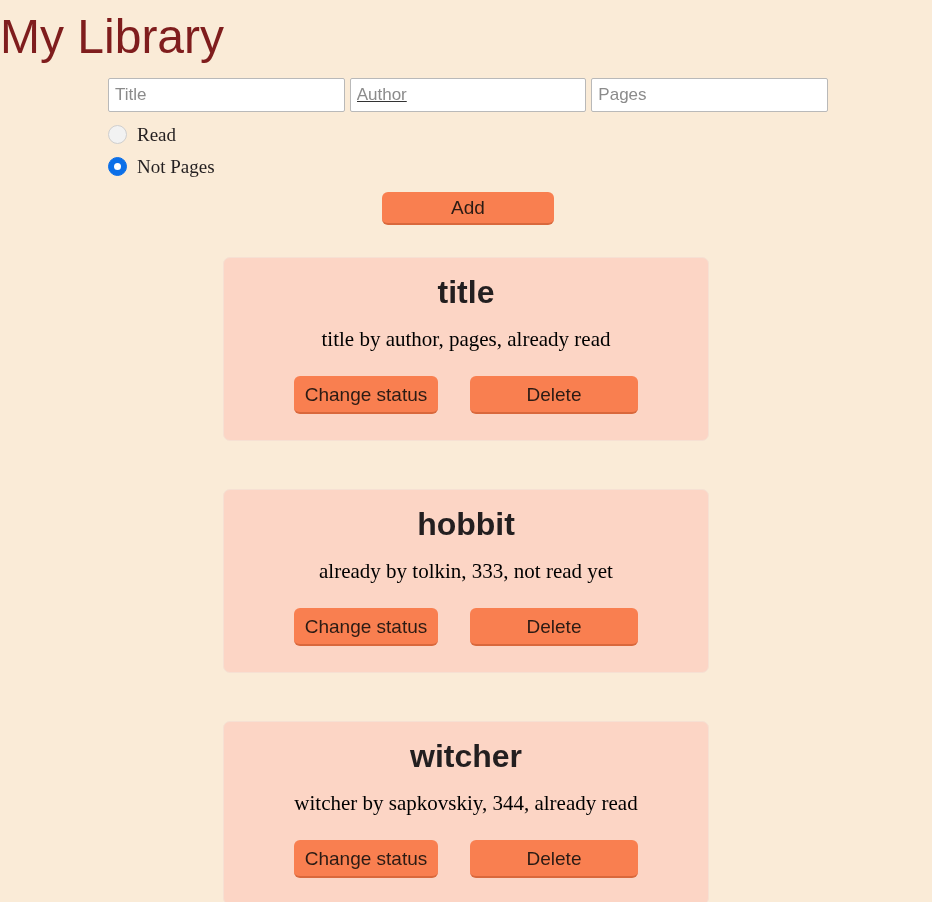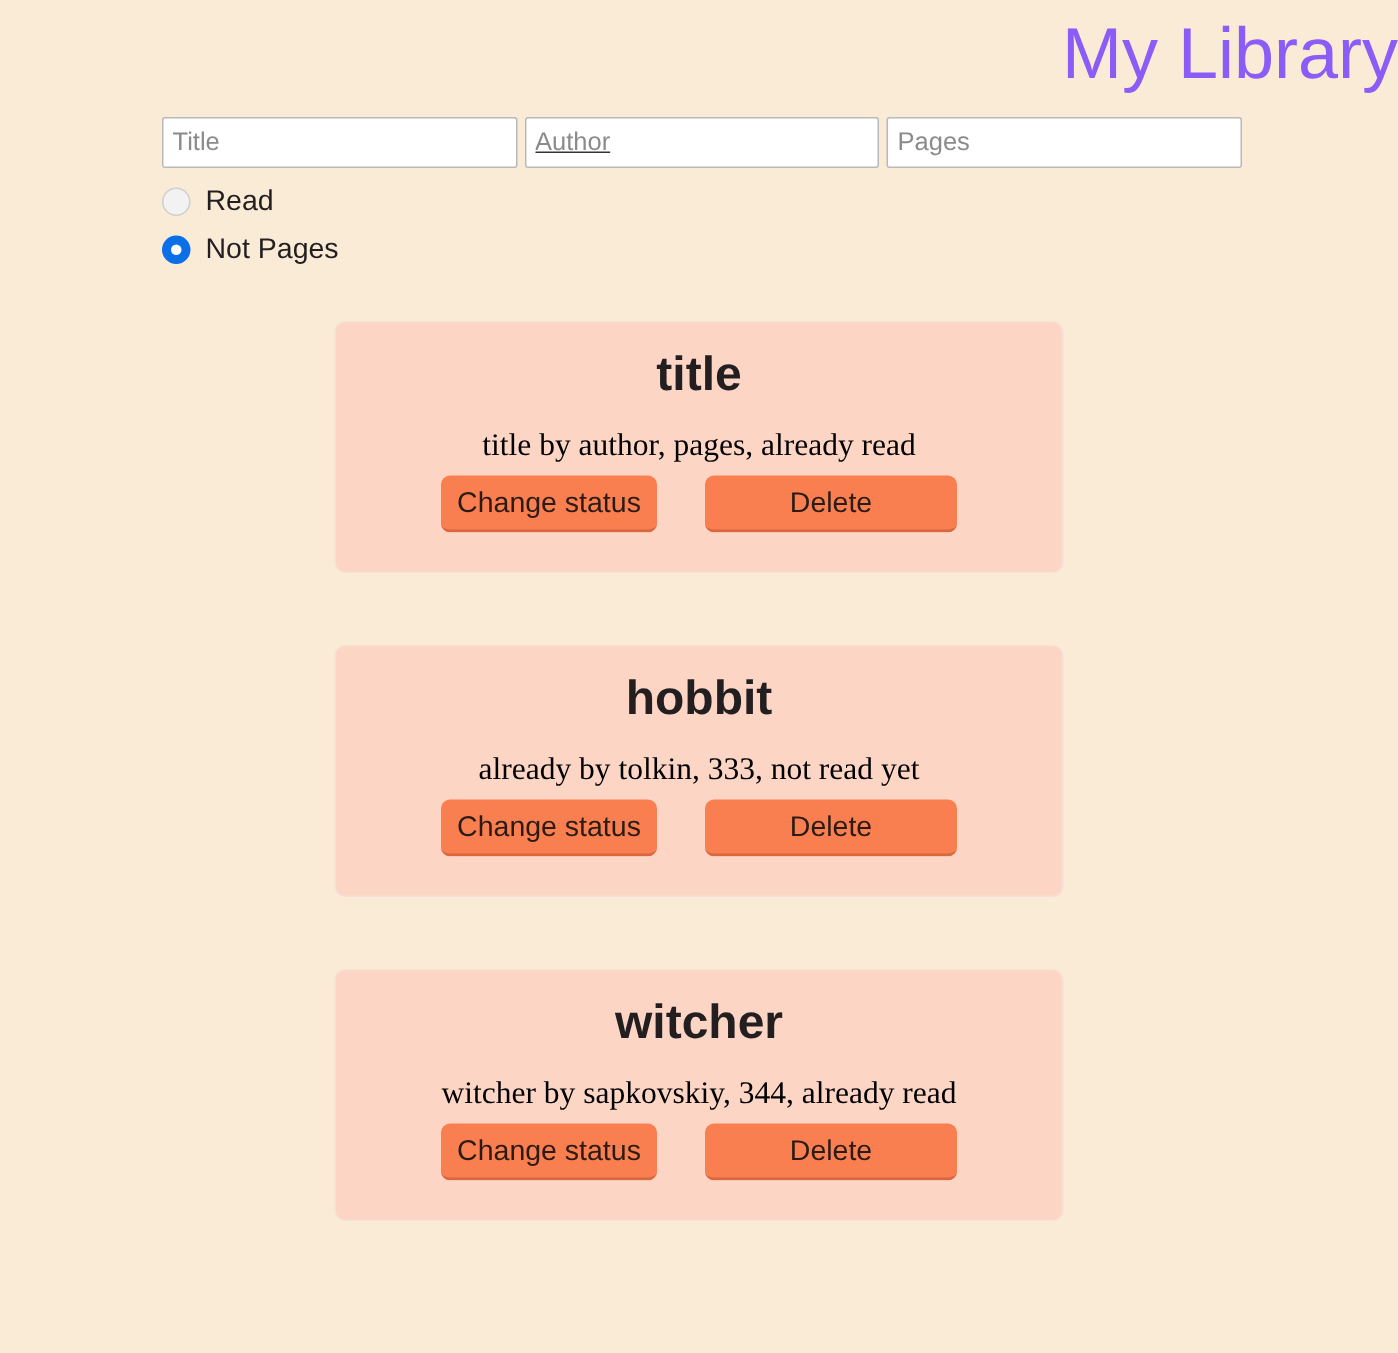--- a/index.html
+++ b/index.html
@@ -19,26 +19,26 @@
 
   .page {
     width: 932px;
     position: relative;
   }
 
   
   .page-title {
     margin: 0;
     padding-top: 8px;
-    text-align: right;
+    text-align: left;
     font-family: "Liberation Sans", sans-serif;
     font-size: 48px;
     font-weight: 400;
     letter-spacing: 0px;
-    color: #8b5cf6;
+    color: #7f1d1d;
     line-height: 58px;
   }
 
   
   .form-area {
     width: 720px;
     margin: 0 auto;
     margin-left: 108px;
     padding-top: 12px;
   }
@@ -96,21 +96,21 @@
     left: 50%;
     top: 50%;
     width: 7px;
     height: 7px;
     margin-left: -3.5px;
     margin-top: -3.5px;
     border-radius: 50%;
     background: #ffffff;
   }
   .radio-label {
-    font-family: Liberation Sans, sans-serif;
+    font-family: Liberation Serif, serif;
     font-size: 19px;
     color: #231f20;
     line-height: 19px;
   }
 
   
   .btn {
     background: #f97f50;
     border: none;
     border-bottom: 2px solid #d9683c;
@@ -159,21 +159,21 @@
     line-height: 40px;
   }
   .card-desc {
     margin: 14px 0 0 0;
     font-family: "Liberation Serif", serif;
     font-size: 21px;
     color: #000000;
     line-height: 26px;
   }
   .card-actions {
-    margin-top: 8px;
+    margin-top: 24px;
     display: flex;
     justify-content: center;
     gap: 32px;
   }
   .btn-change {
     width: 144px;
     height: 38px;
   }
   .btn-delete {
     width: 168px;
@@ -199,20 +199,23 @@
       <div class="radio-row">
         <span class="radio-mark"></span>
         <span class="radio-label">Read</span>
       </div>
       <div class="radio-row selected">
         <span class="radio-mark"></span>
         <span class="radio-label">Not Pages</span>
       </div>
     </div>
 
+    <div class="add-wrap">
+      <button class="btn btn-add">Add</button>
+    </div>
 
   </div>
 
   <div class="cards">
 
     <div class="card">
       <h2 class="card-title">title</h2>
       <p class="card-desc">title by author, pages, already read</p>
       <div class="card-actions">
         <button class="btn btn-change">Change status</button>

